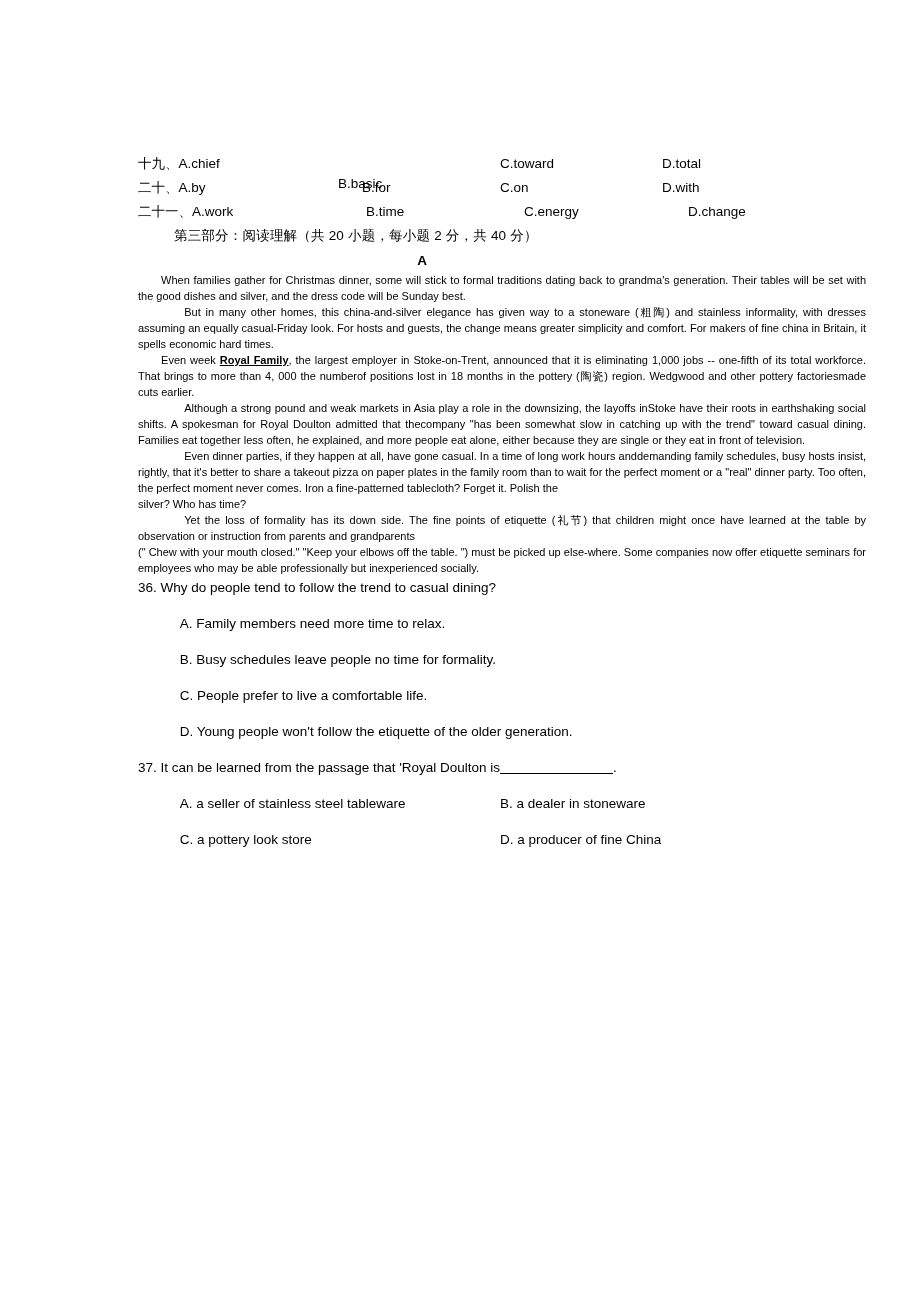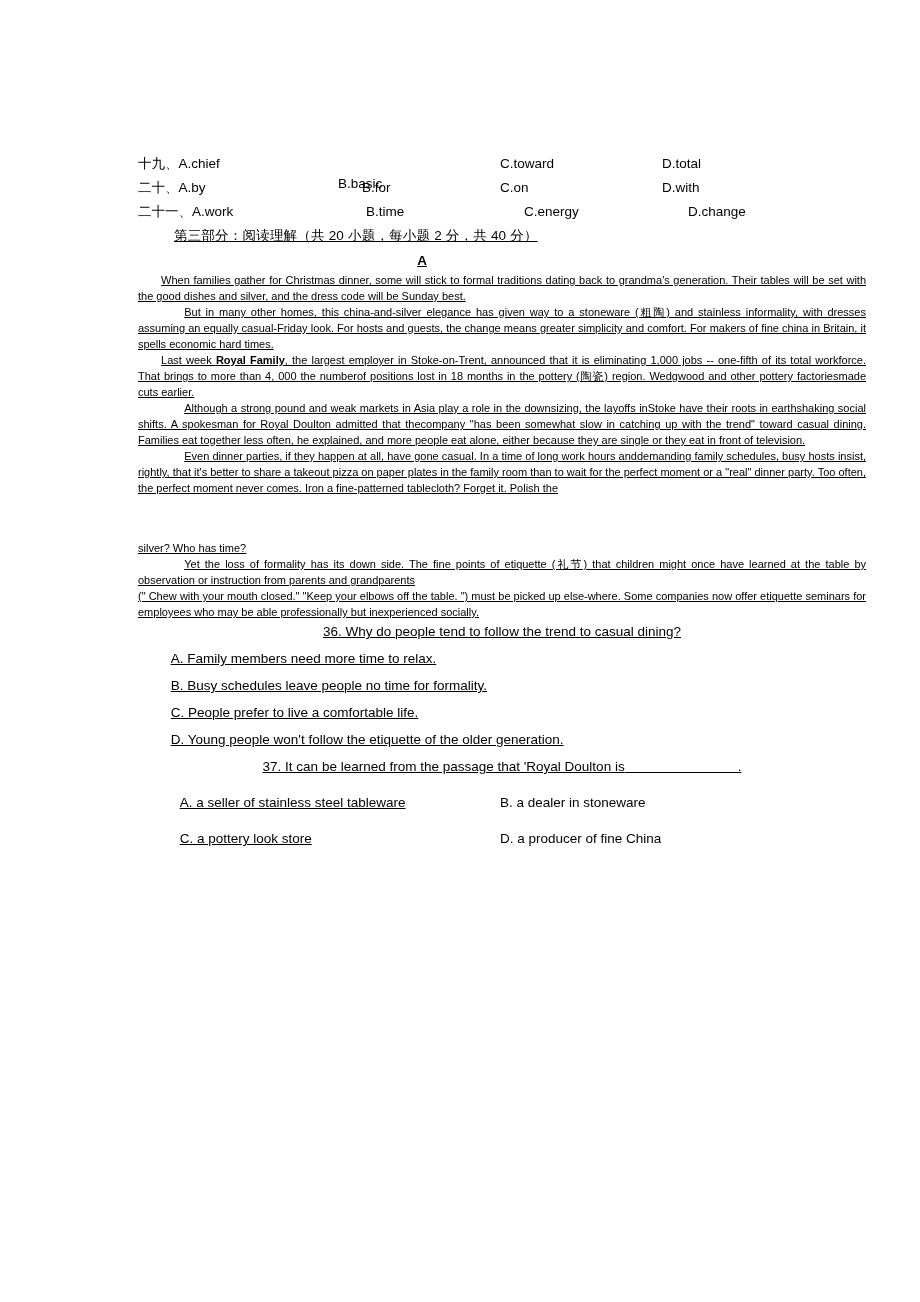--- a/index.html
+++ b/index.html
@@ -13,21 +13,20 @@
     font-family: "Liberation Sans", "DejaVu Sans", sans-serif;
     color: #000000;
     overflow: hidden;
   }
   .page {
     position: relative;
     width: 920px;
     height: 1132px;
     box-sizing: border-box;
     padding: 152px 54px 0 138px;
-    text-decoration: underline;
   }
   .cloze-block {
     font-size: 13.5px;
     line-height: 24px;
   }
   .cloze-row {
     white-space: nowrap;
     height: 24px;
     position: relative;
   }
@@ -64,38 +63,38 @@
     margin-top: 2px;
     padding-right: 160px;
   }
   p.para {
     margin: 0;
     font-size: 11px;
     line-height: 16px;
     text-align: justify;
     text-justify: inter-word;
   }
-  p.para.flat { text-align: left; margin-top: 44px; }
+  p.para.flat { text-align: left; }
   .ind2 { text-indent: 2.1em; }
   .ind4 { text-indent: 4.2em; }
   .ind0 { text-indent: 0; }
 
   .hl {
     font-weight: bold;
     text-decoration: underline;
   }
 
   .q-block {
     font-size: 13.5px;
     line-height: 24px;
     margin-top: 0;
   }
-  .q-stem { margin: 0; text-align: center; }
+  .q-stem { margin: 0; }
   .q-opt {
-    margin: 3px;
+    margin: 12px;
     padding-left: 2.2em;
   }
   .q-opt-row {
     margin: 12px;
     padding-left: 2.2em;
     position: relative;
     height: 24px;
     white-space: nowrap;
   }
   .q-opt-row .c2 {
@@ -137,21 +136,21 @@
   </div>
 
   <div class="section-line">第三部分：阅读理解（共 20 小题，每小题 2 分，共 40 分）</div>
 
   <div class="passage-label">A</div>
 
   <p class="para ind2">When families gather for Christmas dinner, some will stick to formal traditions dating back to grandma's generation. Their tables will be set with the good dishes and silver, and the dress code will be Sunday best.</p>
 
   <p class="para ind4">But in many other homes, this china-and-silver elegance has given way to a stoneware (粗陶) and stainless informality, with dresses assuming an equally casual-Friday look. For hosts and guests, the change means greater simplicity and comfort. For makers of fine china in Britain, it spells economic hard times.</p>
 
-  <p class="para ind2"><span>Last week </span><span class="hl">Royal Family</span><span>, the largest employer in Stoke-on-Trent, announced that it is eliminating 1,000 jobs -- one-fifth of its total workforce. That brings to more than 4, 000 the numberof positions lost in 18 months in the pottery (陶瓷) region. Wedgwood and other pottery factoriesmade cuts earlier.</span></p>
+  <p class="para ind2"><span>Even week </span><span class="hl">Royal Family</span><span>, the largest employer in Stoke-on-Trent, announced that it is eliminating 1,000 jobs -- one-fifth of its total workforce. That brings to more than 4, 000 the numberof positions lost in 18 months in the pottery (陶瓷) region. Wedgwood and other pottery factoriesmade cuts earlier.</span></p>
 
   <p class="para ind4">Although a strong pound and weak markets in Asia play a role in the downsizing, the layoffs inStoke have their roots in earthshaking social shifts. A spokesman for Royal Doulton admitted that thecompany "has been somewhat slow in catching up with the trend" toward casual dining. Families eat together less often, he explained, and more people eat alone, either because they are single or they eat in front of television.</p>
 
   <p class="para ind4">Even dinner parties, if they happen at all, have gone casual. In a time of long work hours anddemanding family schedules, busy hosts insist, rightly, that it's better to share a takeout pizza on paper plates in the family room than to wait for the perfect moment or a "real" dinner party. Too often, the perfect moment never comes. Iron a fine-patterned tablecloth? Forget it. Polish the</p>
 
   <p class="para ind0 flat">silver? Who has time?</p>
 
   <p class="para ind4">Yet the loss of formality has its down side. The fine points of etiquette (礼节) that children might once have learned at the table by observation or instruction from parents and grandparents</p>
 
   <p class="para ind0">(" Chew with your mouth closed." "Keep your elbows off the table. ") must be picked up else-where. Some companies now offer etiquette seminars for employees who may be able professionally but inexperienced socially.</p>

